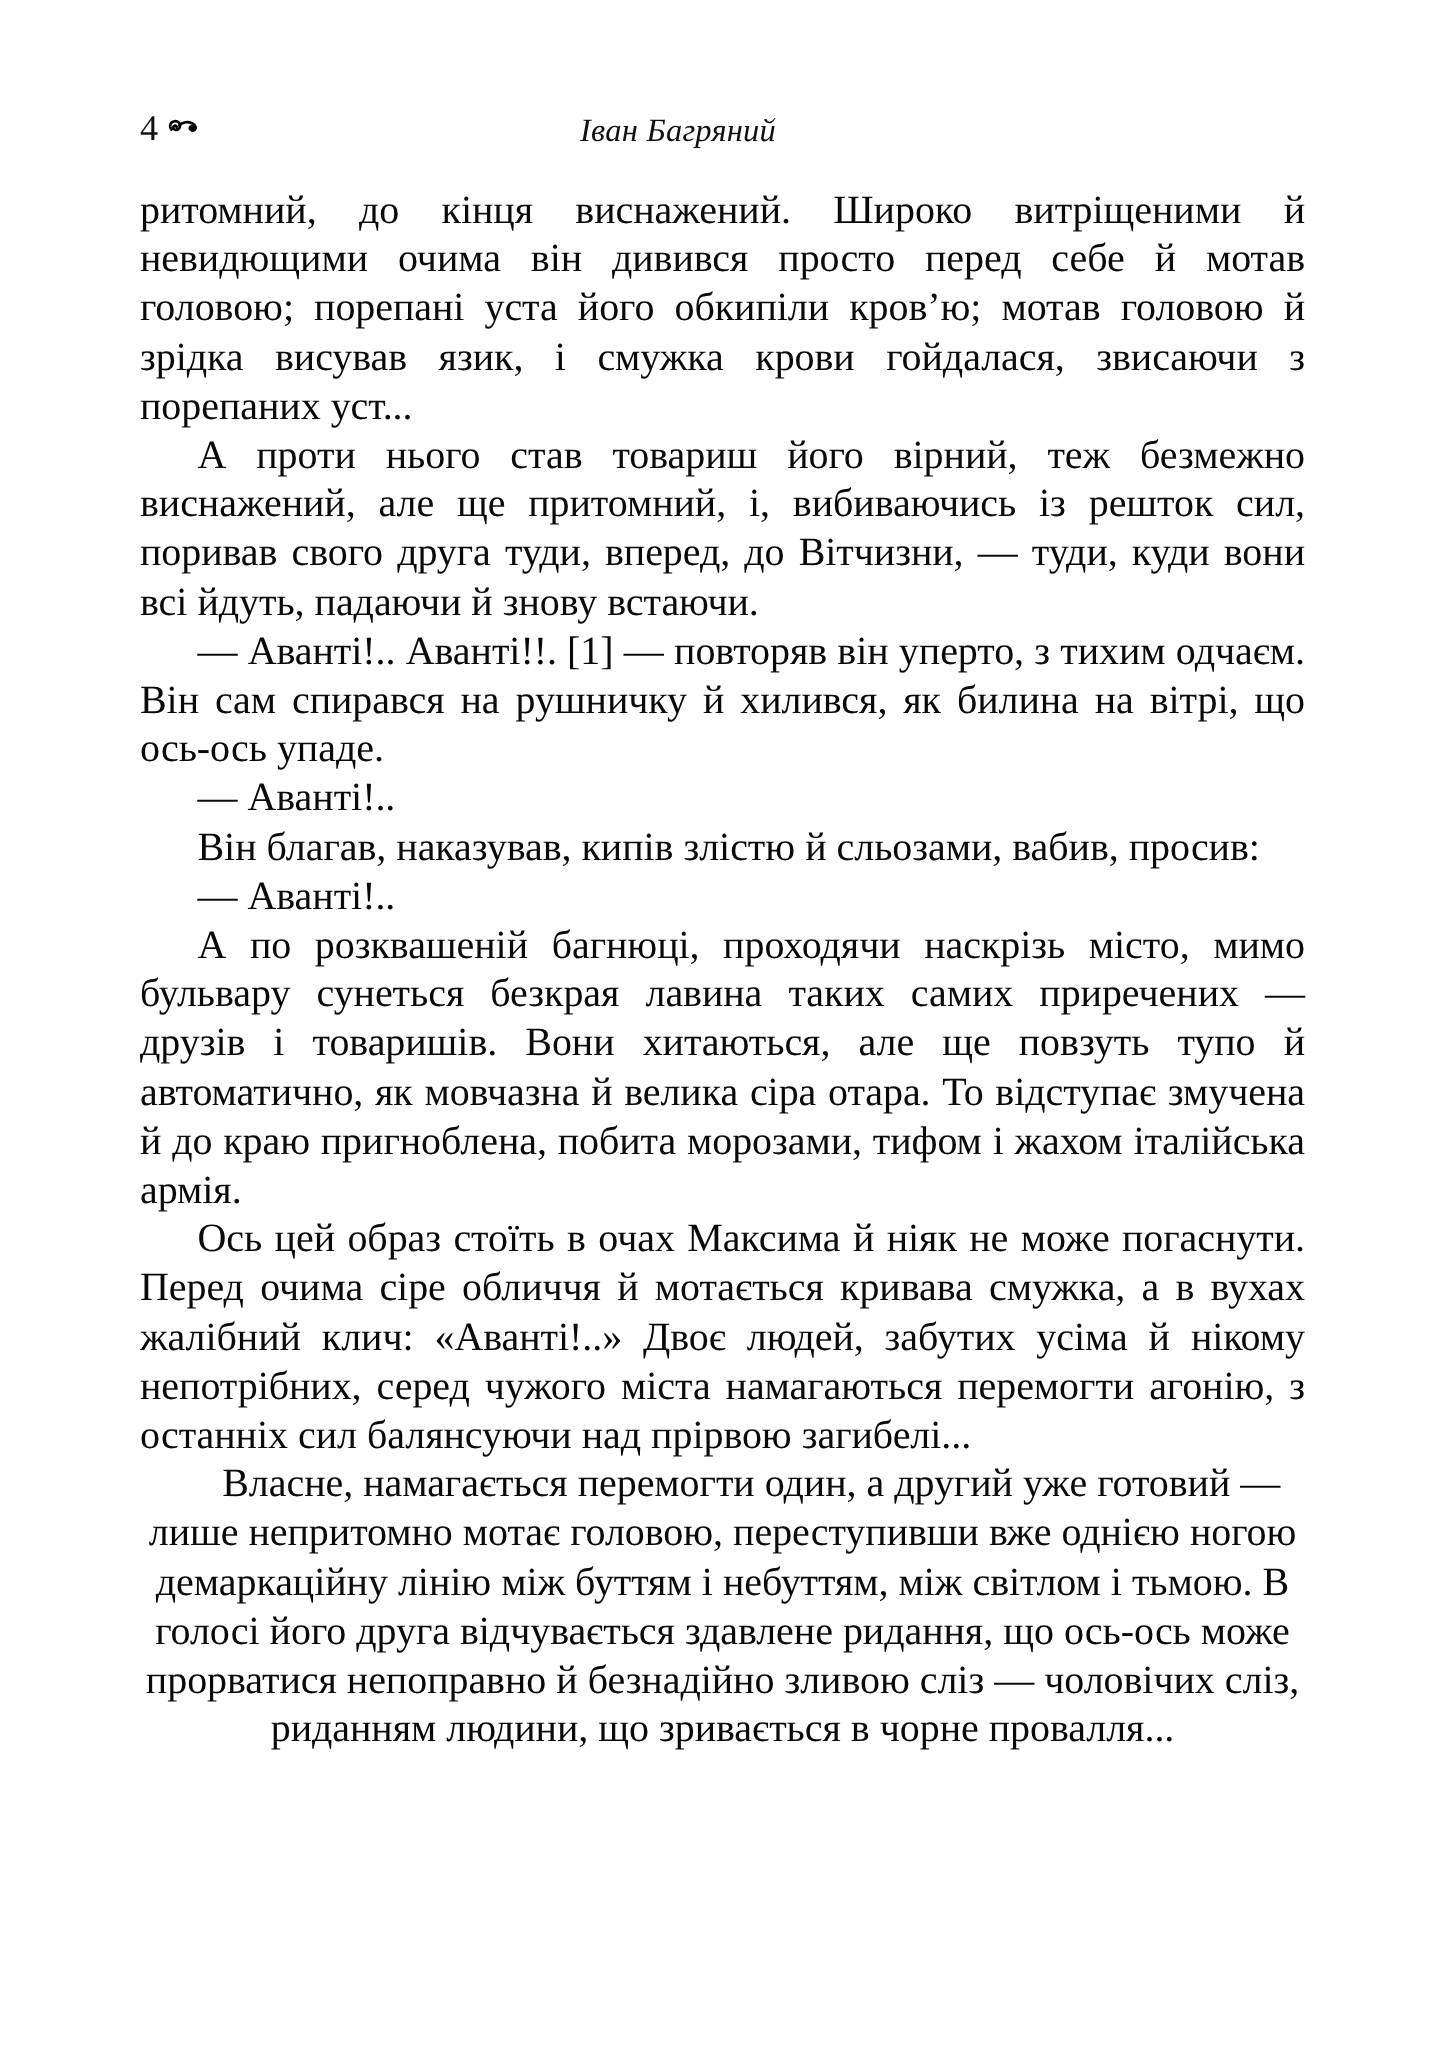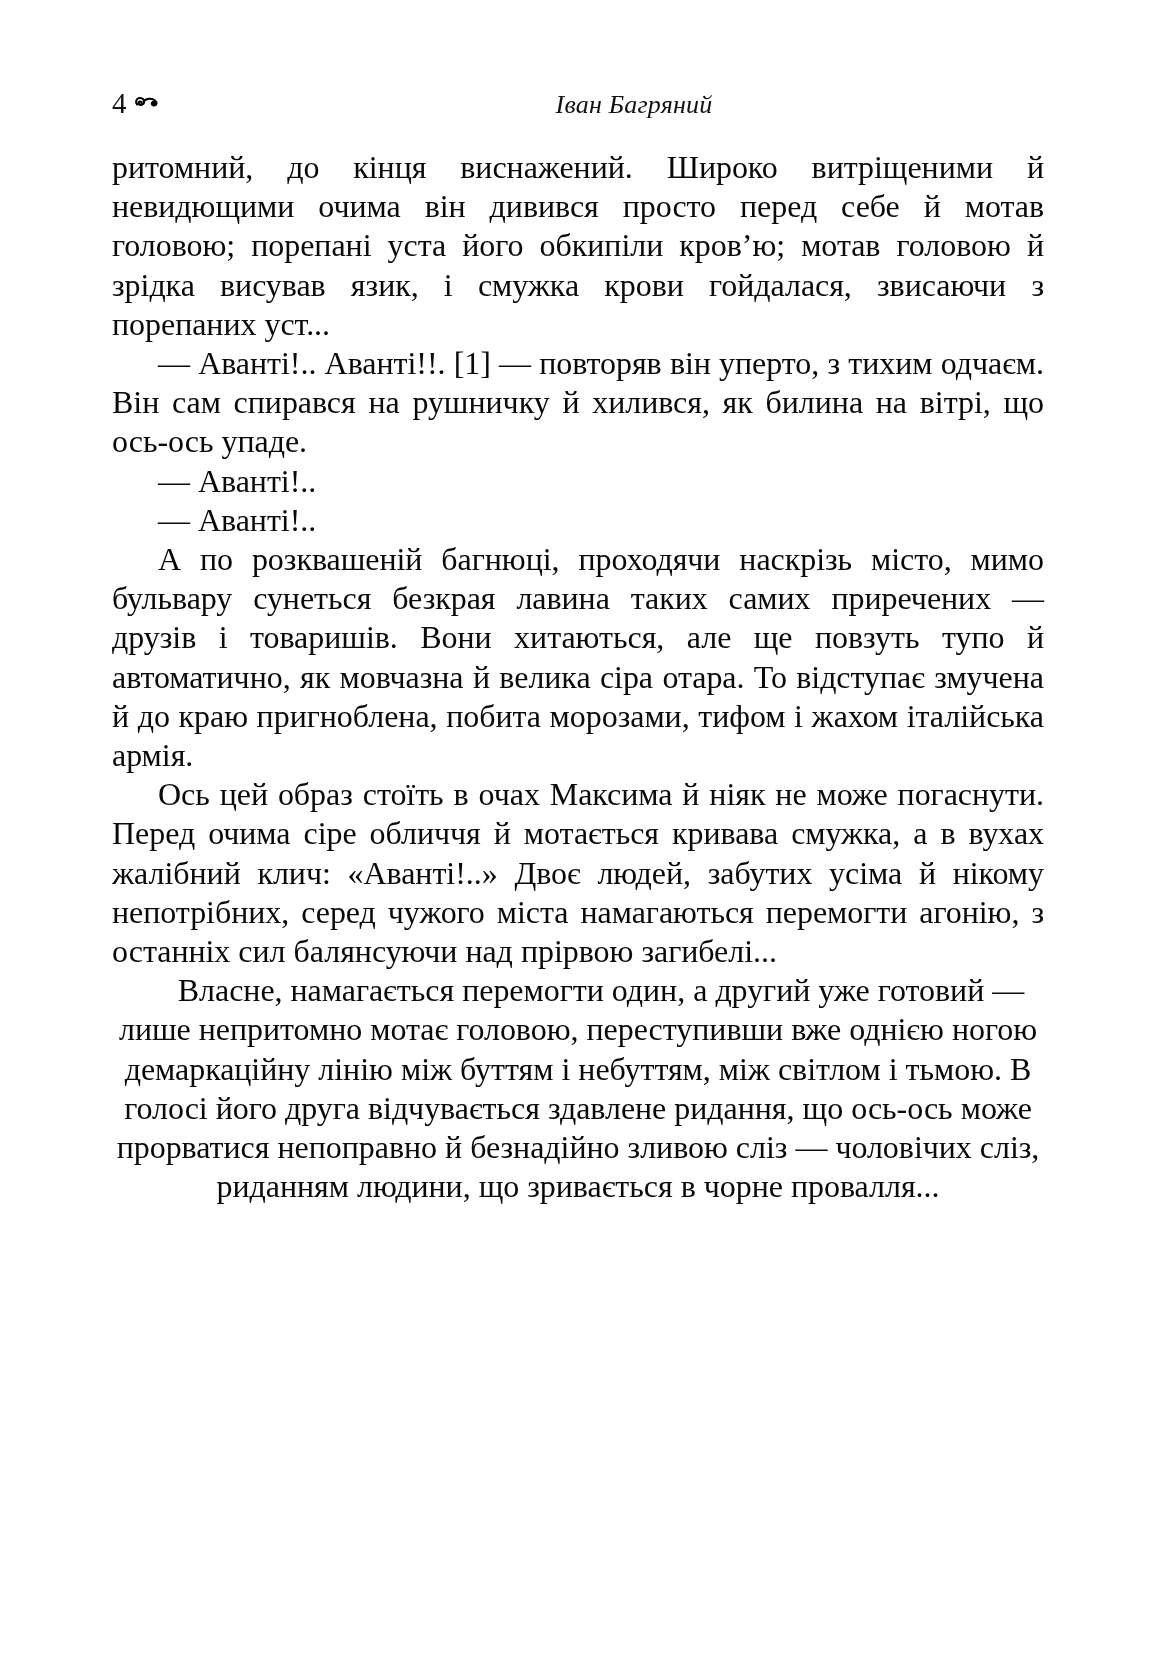--- a/index.html
+++ b/index.html
@@ -54,21 +54,21 @@
     color: #0a0a0a;
     transform: translateY(-1px);
     display: inline-block;
     font-family: "DejaVu Sans", sans-serif;
   }
   .head-author {
     position: absolute;
     left: 352px;
     top: 2px;
     width: 340px;
-    text-align: center;
+    text-align: left;
     font-style: italic;
     font-size: 26px;
     line-height: 30px;
     color: #111111;
     letter-spacing: 0.2px;
   }
 
   
   .textblock {
     position: absolute;
@@ -110,21 +110,23 @@
           <path d="M9.4 9.4 C12.0 6.6 16.4 6.0 19.6 7.6 C22.4 9.0 23.4 11.5 21.6 12.9 C20.1 14.1 17.8 13.2 17.8 11.6 C17.8 10.3 19.2 9.6 20.1 10.3" fill="none" stroke="#000" stroke-width="2.1" stroke-linecap="round"></path>
           <ellipse cx="20.4" cy="11.4" rx="2.7" ry="2.5" fill="#000"></ellipse>
         </svg>
       </span>
     </div>
     <div class="head-author">Іван Багряний</div>
   </div>
 
   <div class="textblock">
     <p class="para first">ритомний, до кінця виснажений. Широко витріщеними й невидющими очима він дивився просто перед себе й мотав головою; порепані уста його обкипіли кров’ю; мотав головою й зрідка висував язик, і смужка крови гойдалася, звисаючи з порепаних уст...</p>
+    <p class="para">А проти нього став товариш його вірний, теж безмежно виснажений, але ще притомний, і, вибиваючись із решток сил, поривав свого друга туди, вперед, до Вітчизни, — туди, куди вони всі йдуть, падаючи й знову встаючи.</p>
     <p class="para">— Аванті!.. Аванті!!. [1] — повторяв він уперто, з тихим одчаєм. Він сам спирався на рушничку й хилився, як билина на вітрі, що ось-ось упаде.</p>
     <p class="para">— Аванті!..</p>
+    <p class="para">Він благав, наказував, кипів злістю й сльозами, вабив, просив:</p>
     <p class="para">— Аванті!..</p>
     <p class="para">А по розквашеній багнюці, проходячи наскрізь місто, мимо бульвару сунеться безкрая лавина таких самих приречених — друзів і товаришів. Вони хитаються, але ще повзуть тупо й автоматично, як мовчазна й велика сіра отара. То відступає змучена й до краю пригноблена, побита морозами, тифом і жахом італійська армія.</p>
     <p class="para">Ось цей образ стоїть в очах Максима й ніяк не може погаснути. Перед очима сіре обличчя й мотається кривава смужка, а в вухах жалібний клич: «Аванті!..» Двоє людей, забутих усіма й нікому непотрібних, серед чужого міста намагаються перемогти агонію, з останніх сил балянсуючи над прірвою загибелі...</p>
     <p class="para">Власне, намагається перемогти один, а другий уже готовий — лише непритомно мотає головою, переступивши вже однією ногою демаркаційну лінію між буттям і небуттям, між світлом і тьмою. В голосі його друга відчувається здавлене ридання, що ось-ось може прорватися непоправно й безнадійно зливою сліз — чоловічих сліз, риданням людини, що зривається в чорне провалля...</p>
   </div>
 
 </div>
 
 </body></html>

